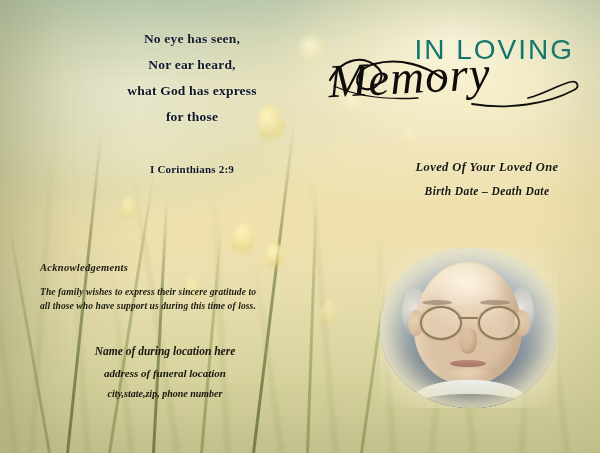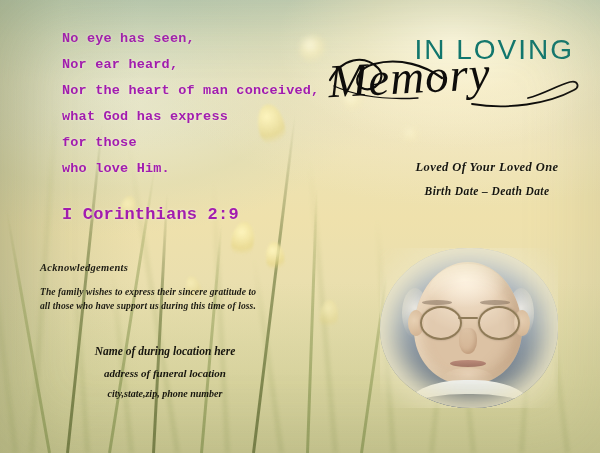--- a/index.html
+++ b/index.html
@@ -97,32 +97,33 @@
     background: radial-gradient(circle at 40% 30%, rgba(255,246,190,0.92), rgba(231,214,128,0.55) 60%, rgba(214,198,110,0.0) 85%);
     filter: blur(1.2px);
   }
 
   
   .verse {
     position: absolute;
     left: 62px;
     top: 26px;
     width: 260px;
-    color: #a21caf;
-    font-family: Liberation Mono, monospace;
+    text-align: center;
+    color: #0f172a;
+    font-family: Liberation Serif, serif;
     font-weight: bold;
     font-size: 13.5px;
     line-height: 26px;
     letter-spacing: .2px;
     text-shadow: 0 0 3px rgba(255,255,240,0.55);
   }
   .verse .ref {
     display: block;
-    margin-top: 20px;
-    font-size: 17px;
+    margin-top: 26px;
+    font-size: 11px;
   }
 
   
   .memory-lockup {
     position: absolute;
     right: 20px;
     top: 24px;
     width: 258px;
     height: 88px;
   }
@@ -387,24 +388,22 @@
     <div class="bud" style="left:232px;top:222px;width:22px;height:34px;transform:rotate(8deg);"></div>
     <div class="bud" style="left:266px;top:242px;width:18px;height:28px;transform:rotate(-6deg);"></div>
     <div class="bud" style="left:120px;top:196px;width:16px;height:26px;transform:rotate(10deg);opacity:.7;"></div>
     <div class="bud" style="left:186px;top:276px;width:14px;height:22px;transform:rotate(-14deg);opacity:.6;"></div>
     <div class="bud" style="left:320px;top:300px;width:18px;height:28px;transform:rotate(5deg);opacity:.55;"></div>
   </div>
 
   <div class="verse">
     <div>No eye has seen,</div>
     <div>Nor ear heard,</div>
-    <div>Nor the heart of man conceived,</div>
     <div>what God has express</div>
     <div>for those</div>
-    <div>who love Him.</div>
     <span class="ref">I Corinthians 2:9</span>
   </div>
 
   <div class="memory-lockup">
     <svg class="swash-left" width="258" height="88" viewBox="0 0 258 88" style="left:0;top:0;">
       <path d="M8 56 C 20 34, 42 30, 56 44 C 66 54, 52 70, 40 64 C 30 59, 36 44, 52 40 C 78 33, 104 42, 120 54" fill="none" stroke="#0e0d0b" stroke-width="2.2" stroke-linecap="round"></path>
       <path d="M12 62 C 34 72, 62 76, 96 74" fill="none" stroke="#0e0d0b" stroke-width="1.3" stroke-linecap="round"></path>
       <path d="M150 80 C 186 86, 226 80, 252 66 C 258 63, 256 56, 248 58 C 236 61, 222 70, 206 74" fill="none" stroke="#0e0d0b" stroke-width="1.8" stroke-linecap="round"></path>
       <path d="M196 18 L 252 18" fill="none" stroke="#0e0d0b" stroke-width="0"></path>
     </svg>

